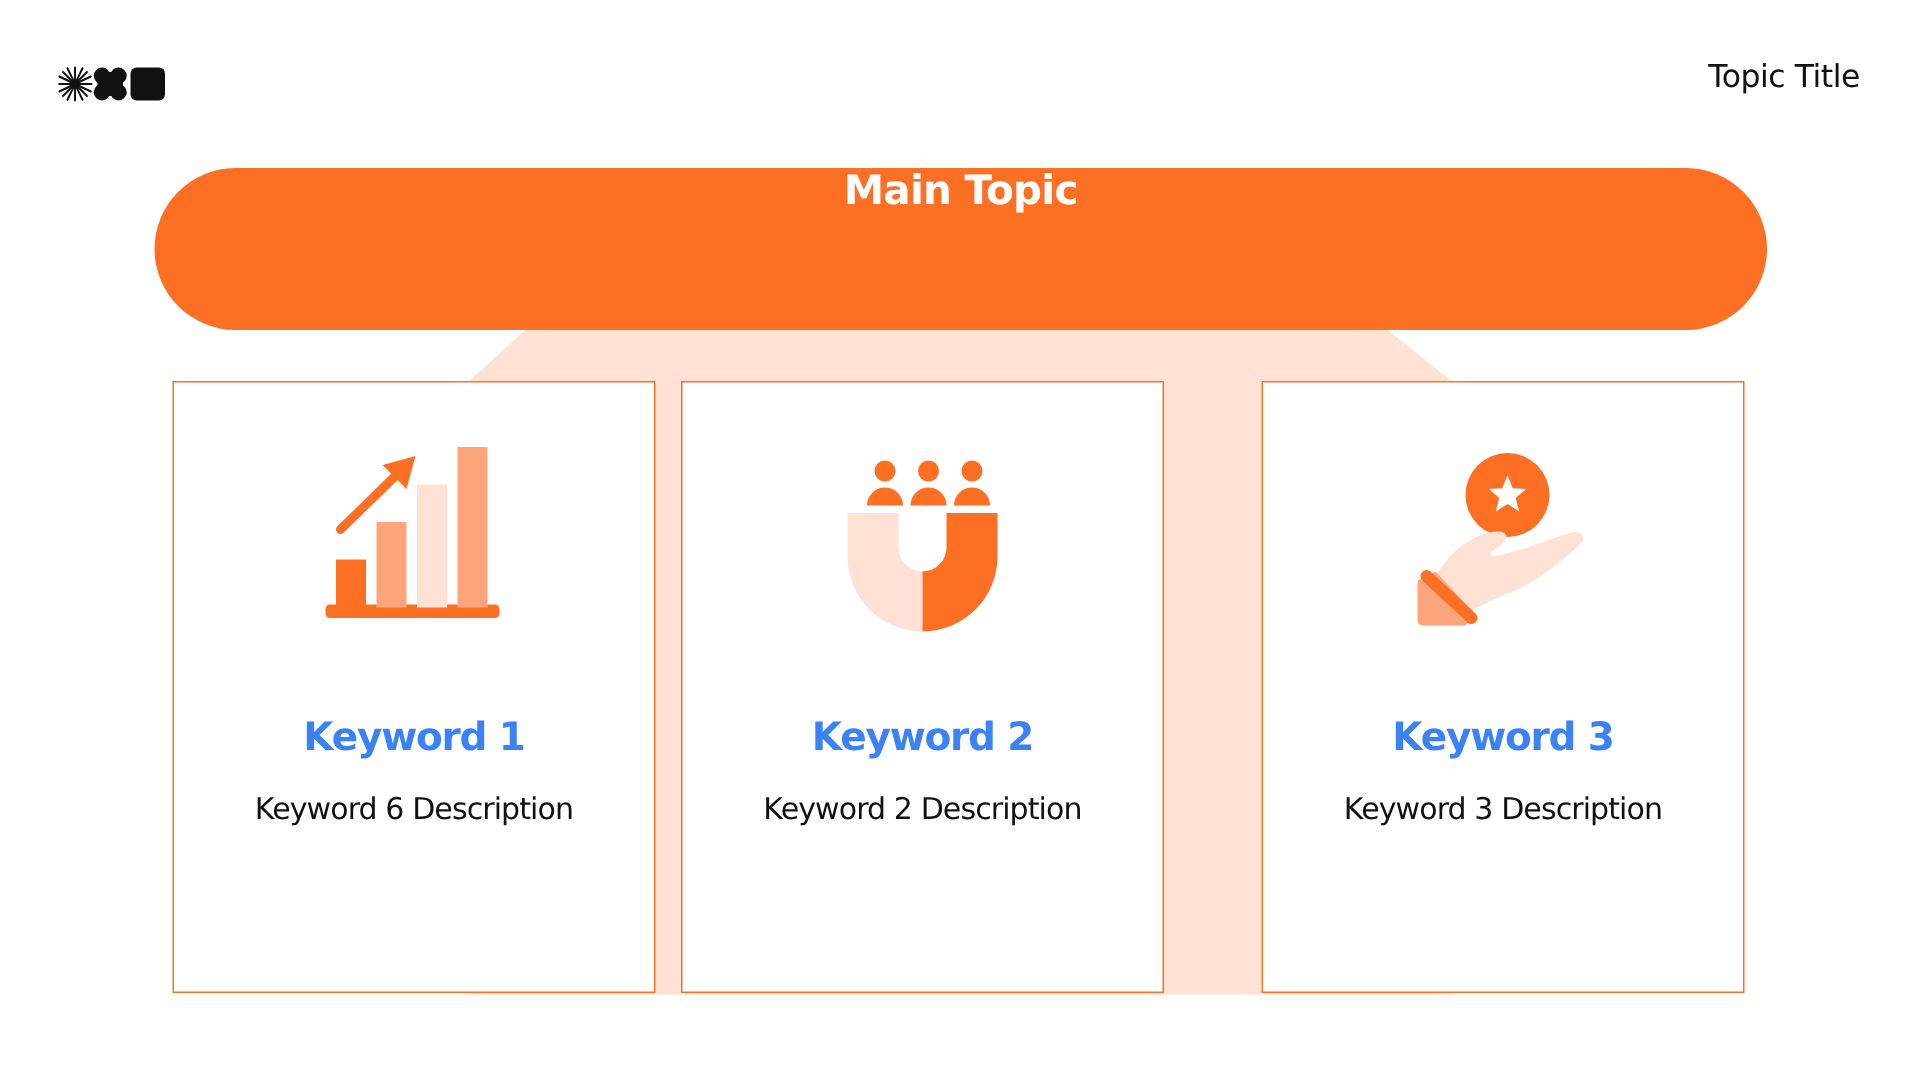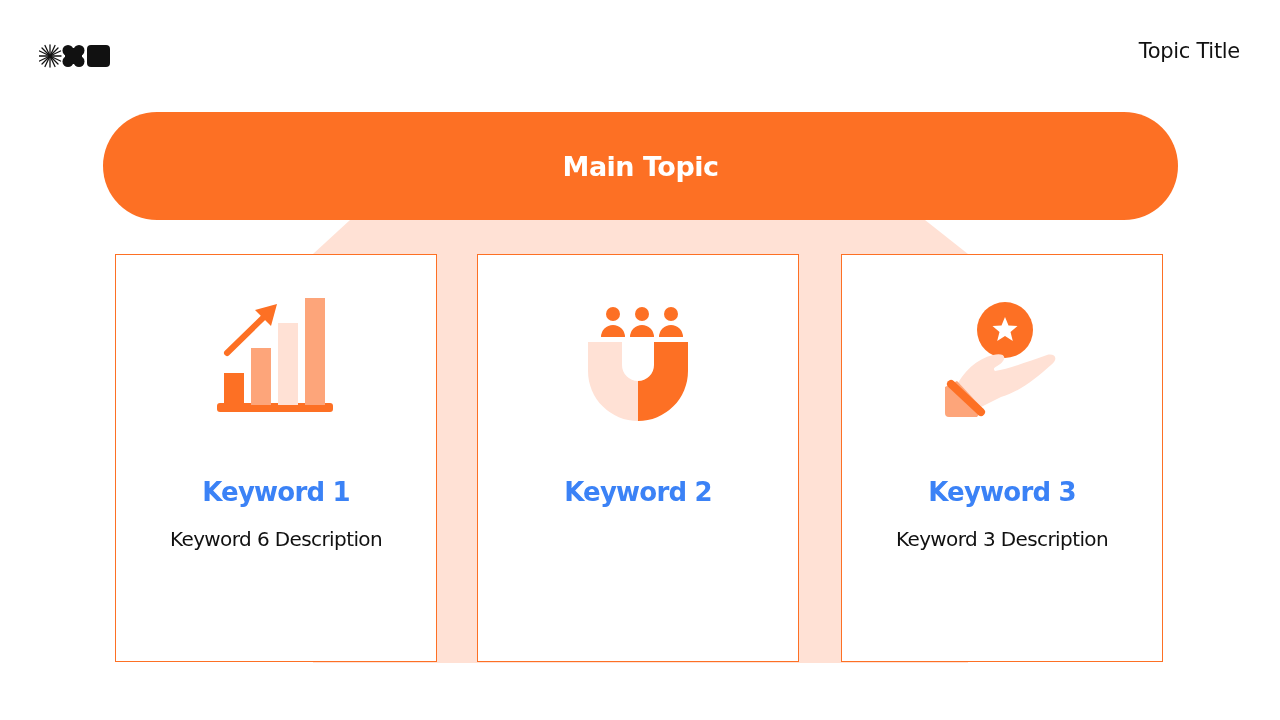--- a/index.html
+++ b/index.html
@@ -39,21 +39,20 @@
     }
     .pill {
       position: absolute;
       left: 103px;
       top: 112px;
       width: 1075px;
       height: 108px;
       border-radius: 54px;
       background: #fd7024;
       display: flex;
-      align-items: center;
       justify-content: center;
     }
     .pill-text {
       color: #ffffff;
       font-size: 27px;
       font-weight: bold;
       letter-spacing: -0.5px;
     }
     .card {
       position: absolute;
@@ -136,37 +135,38 @@
     <rect x="40" y="53" width="20" height="57" fill="#fda57a"></rect>
     <rect x="67" y="28" width="20" height="82" fill="#ffe1d5"></rect>
     <rect x="94" y="3" width="20" height="107" fill="#fda57a"></rect>
     <line x1="16" y1="58" x2="58" y2="17" stroke="#fd7024" stroke-width="6" stroke-linecap="round"></line>
     <polygon points="66,9 44,15 60,31" fill="#fd7024"></polygon>
   </svg>
   <div class="card-title">Keyword 1</div>
   <div class="card-desc">Keyword 6 Description</div>
 </div>
 
-<div class="card" style="left:477px;">
+<div class="card" style="left:454px;">
   <svg class="card-icon" viewBox="0 0 130 130">
 
     <g fill="#fd7024">
       <circle cx="40" cy="19" r="7"></circle>
       <path d="M28 42 a12 12 0 0 1 24 0 z"></path>
       <circle cx="69" cy="19" r="7"></circle>
       <path d="M57 42 a12 12 0 0 1 24 0 z"></path>
       <circle cx="98" cy="19" r="7"></circle>
       <path d="M86 42 a12 12 0 0 1 24 0 z"></path>
     </g>
 
     <path d="M15 47 L49 47 L49 70 A16 16 0 0 0 65 86 L65 126 A50 50 0 0 1 15 76 Z" fill="#ffe1d5"></path>
 
     <path d="M115 47 L81 47 L81 70 A16 16 0 0 1 65 86 L65 126 A50 50 0 0 0 115 76 Z" fill="#fd7024"></path>
   </svg>
   <div class="card-title">Keyword 2</div>
+  <div class="card-desc">Keyword 2 Description</div>
 </div>
 
 <div class="card" style="left:841px;padding-left:20px;">
   <svg class="card-icon" viewBox="0 0 130 130">
 
     <circle cx="68" cy="35" r="28" fill="#fd7024"></circle>
     <polygon points="68,22 71.5,30.5 80.5,31 73.5,37 75.8,46 68,41 60.2,46 62.5,37 55.5,31 64.5,30.5" fill="#ffffff"></polygon>
 
     <path d="M18 94 C 26 76, 40 64, 56 60 C 64 58, 70 60, 66 66 C 62 72, 54 72, 58 76 C 72 74, 92 66, 110 60 C 118 58, 122 64, 114 70 C 98 84, 84 96, 64 102 L 44 112 Z" fill="#ffe1d5"></path>
 

